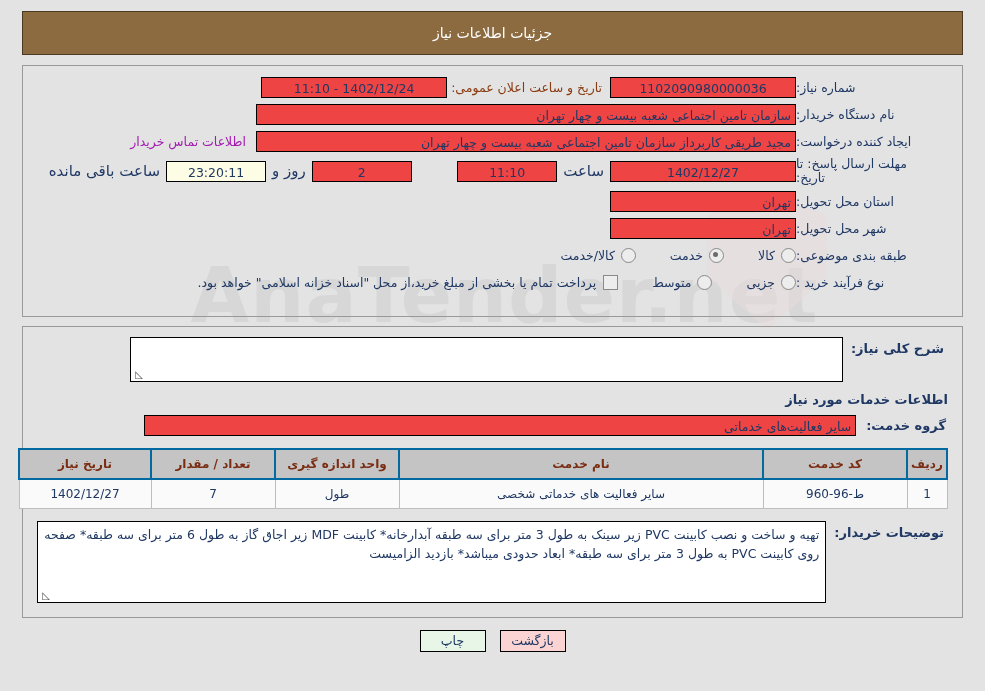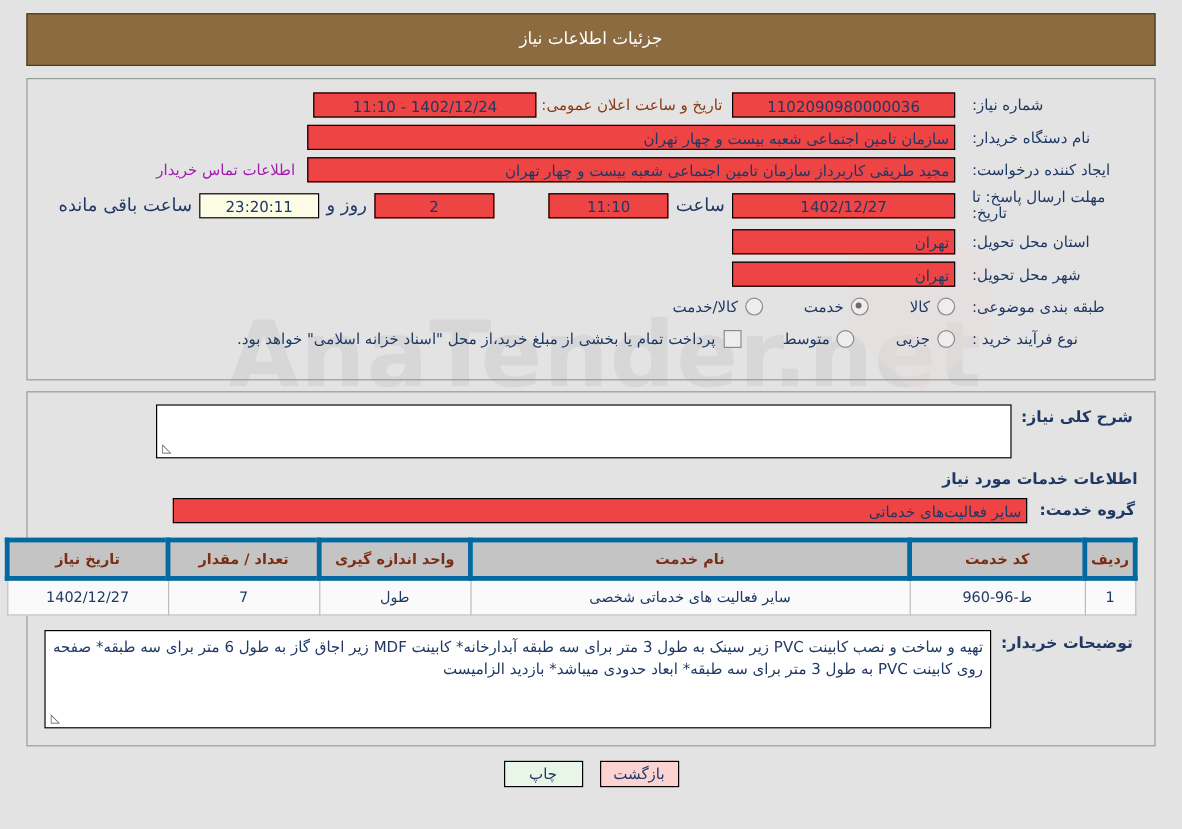--- a/index.html
+++ b/index.html
@@ -91,21 +91,21 @@
     align-items: center;
     justify-content: flex-start;
     margin-bottom: 5px;
     min-height: 22px;
   }
   .lbl {
     color: #1f3864;
     font-size: 12.5px;
     text-align: left;
     white-space: nowrap;
-    padding-left: 14px;
+    padding-left: 0;
     box-sizing: border-box;
   }
   .lbl.w150 { width: 152px; text-align: left; }
   .lbl.two-line { line-height: 14px; }
 
   .txtbox {
     border: 1px solid #000;
     background: #ef4444;
     height: 21px;
     line-height: 21px;
@@ -234,21 +234,21 @@
   
   table.svc {
     border-collapse: collapse;
     width: 910px;
     margin: 0 0 12px 0;
     font-size: 12px;
     table-layout: fixed;
   }
   table.svc th {
     background: #c4c4c4;
-    border: 4px solid #0369a1;
+    border: 2px solid #0369a1;
     color: #7b2d13;
     font-weight: bold;
     height: 26px;
     font-size: 12px;
     text-align: center;
   }
   table.svc td {
     background: #fafafa;
     border: 1px solid #bdbdbd;
     height: 26px;

